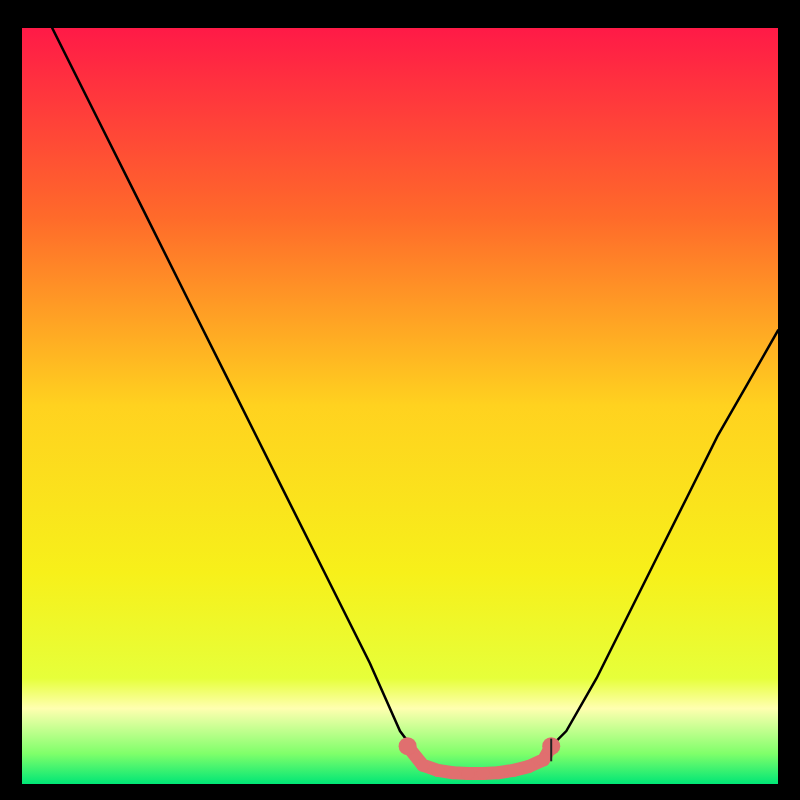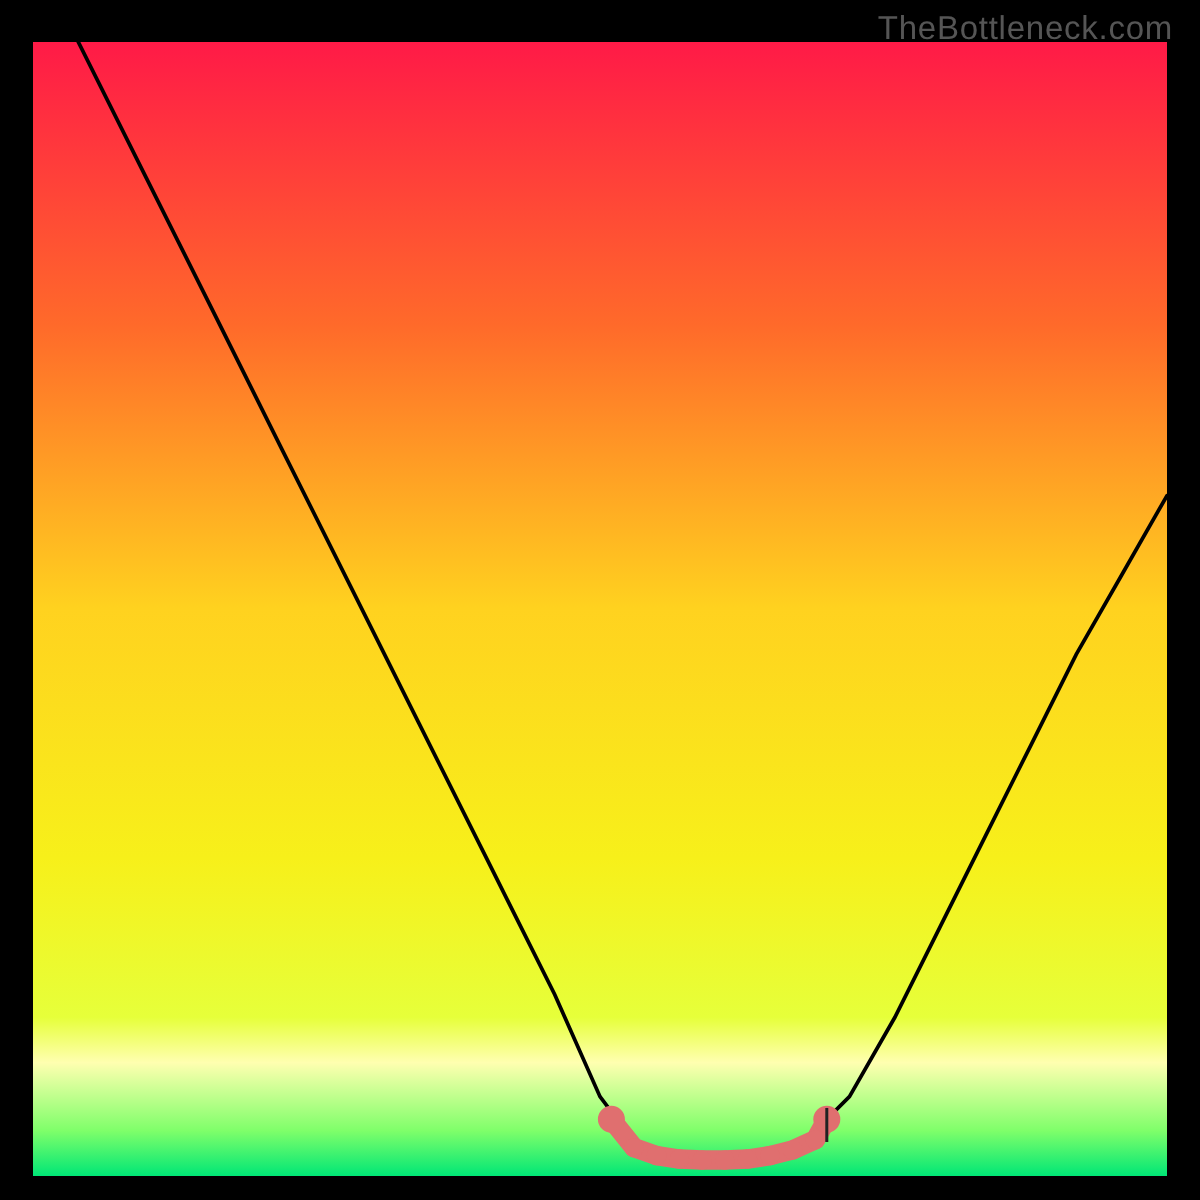--- a/index.html
+++ b/index.html
@@ -35,21 +35,20 @@
     height: 756px;
   }
   svg {
     display: block;
   }
 </style>
 </head>
 <body>
 
 <div class="frame">
-  <div class="watermark">TheBottleneck.com</div>
 
   <div class="plot">
     <svg id="chart-svg" width="756" height="756" viewBox="0 0 756 756">
       <defs>
         <linearGradient id="bg-grad" x1="0" y1="0" x2="0" y2="1">
             <stop offset="0%" stop-color="#ff1a47"></stop>
             <stop offset="25%" stop-color="#ff6a2a"></stop>
             <stop offset="50%" stop-color="#ffd21f"></stop>
             <stop offset="72%" stop-color="#f7f01a"></stop>
             <stop offset="86%" stop-color="#e6ff3a"></stop>

